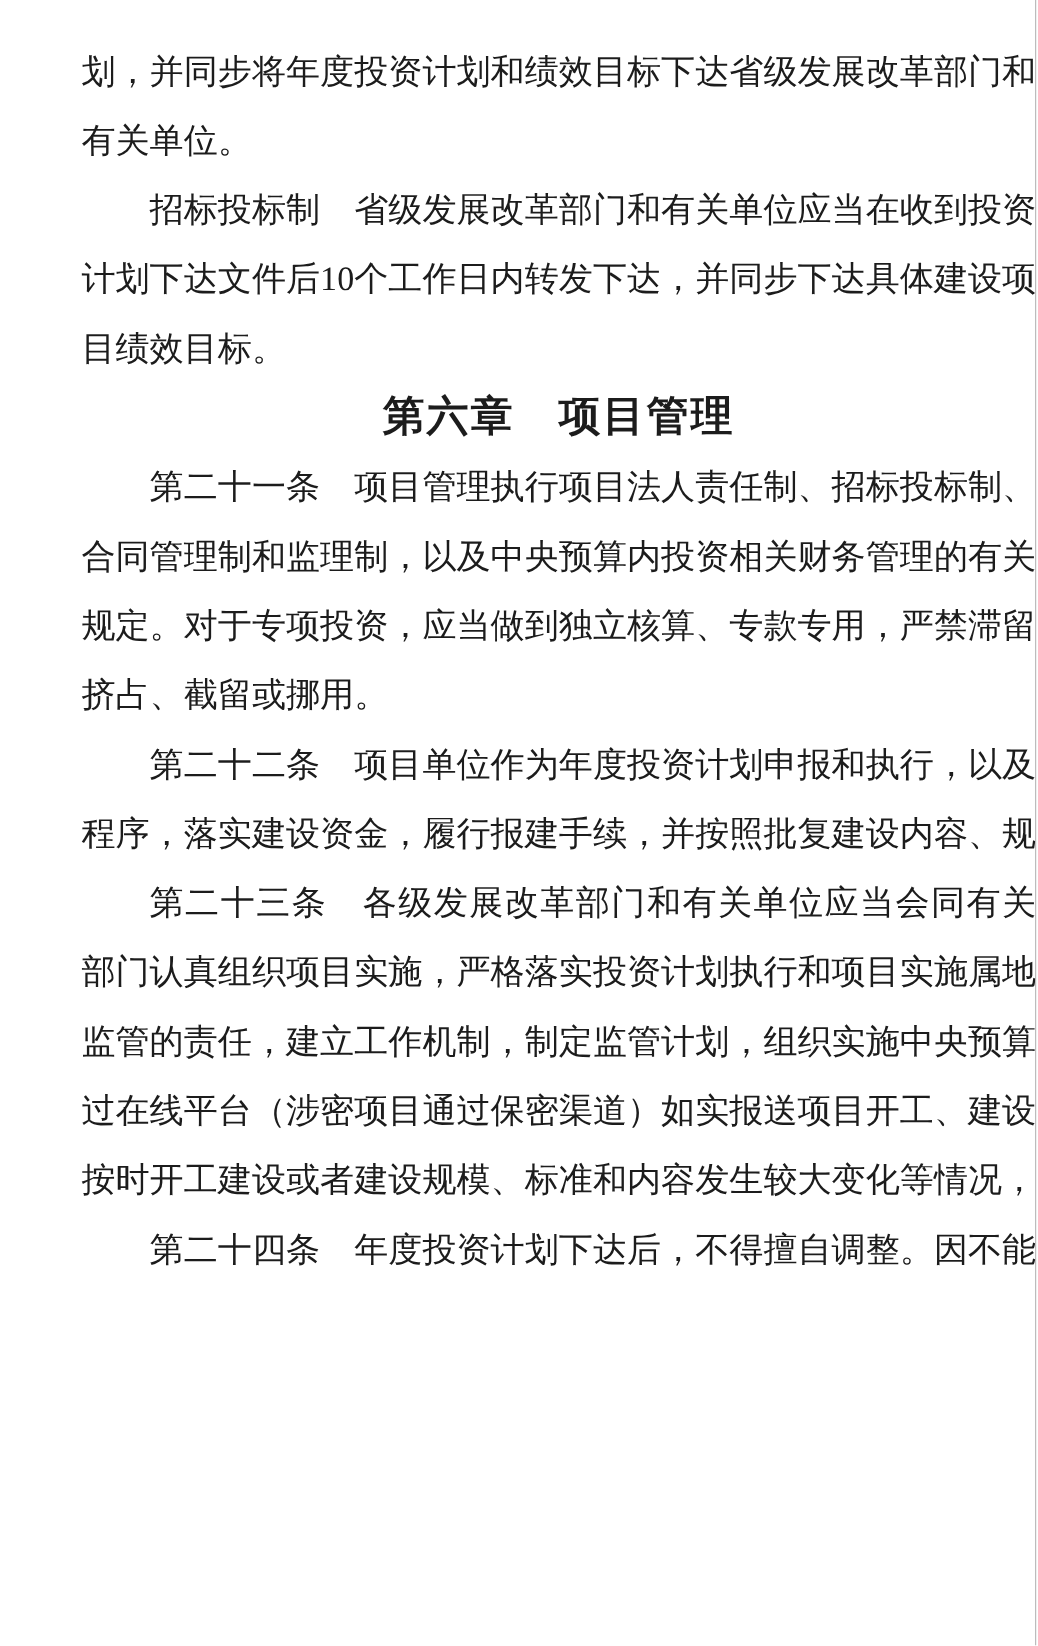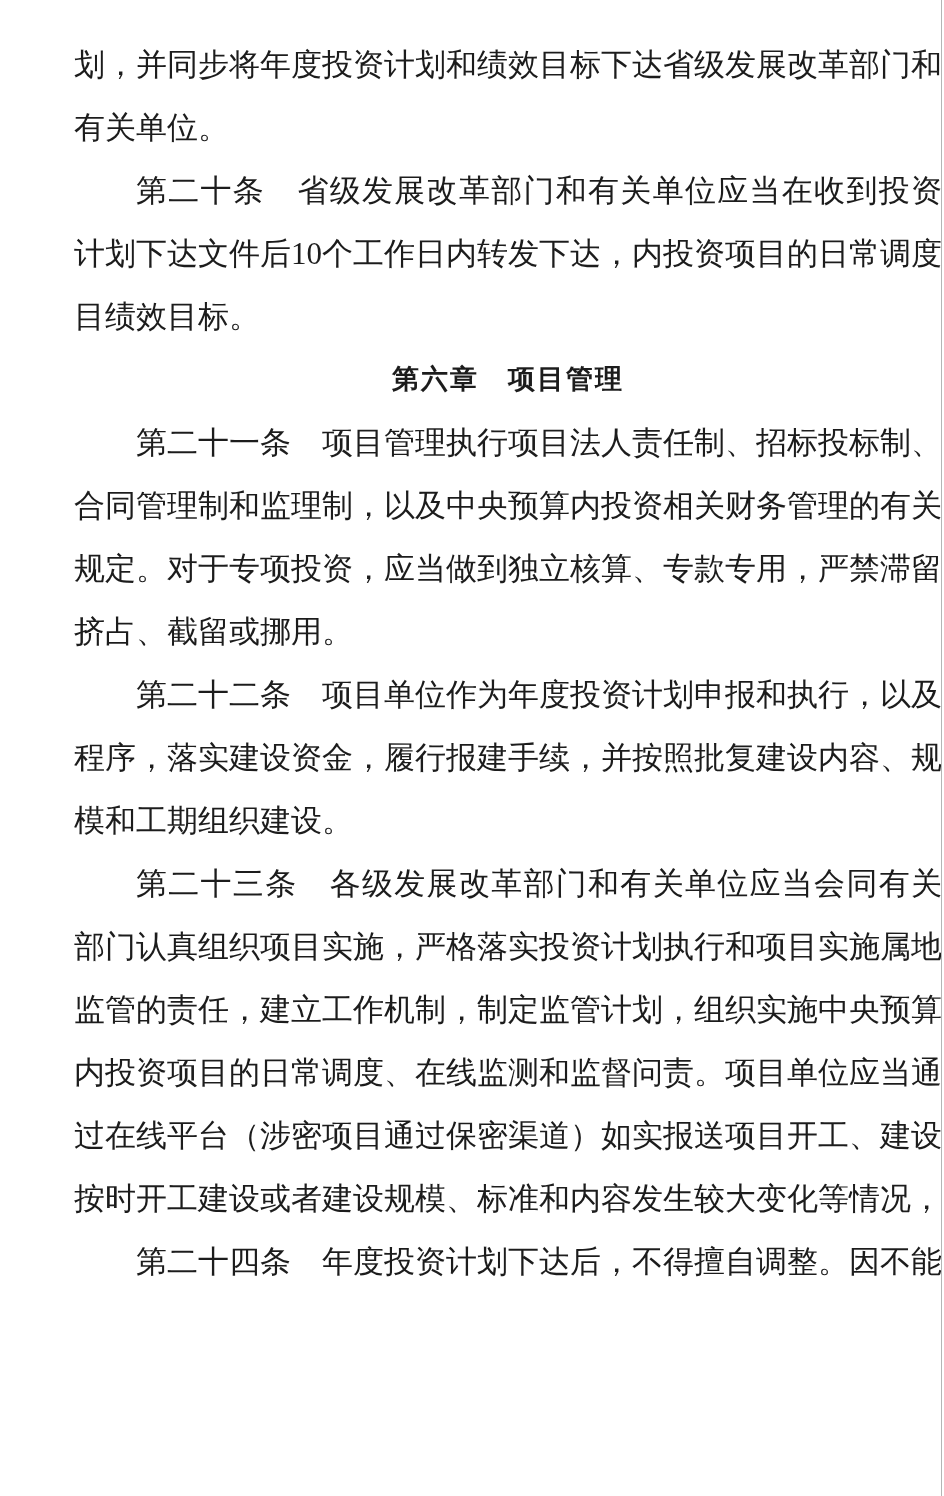--- a/index.html
+++ b/index.html
@@ -35,21 +35,21 @@
   .line.indent {
     text-indent: 2em;
   }
   .line.short {
     text-align: center;
     text-align-last: left;
   }
   .heading {
     height: 63px;
     margin: 0;
-    font-size: 27px;
+    font-size: 38px;
     font-weight: 700;
     line-height: 63px;
     text-align: center;
     text-align-last: center;
     letter-spacing: 2px;
   }
   .edge-line {
     position: absolute;
     top: 0;
     right: 2px;
@@ -57,35 +57,33 @@
     height: 1496px;
     background: #b5b5b5;
   }
 </style>
 </head>
 <body>
 
 <main class="page">
   <div class="line">划，并同步将年度投资计划和绩效目标下达省级发展改革部门和</div>
   <div class="line short">有关单位。</div>
-  <div class="line indent">第二十条　省级发展改革部门和有关单位应当在收到投资</div>
-  <div class="line">计划下达文件后10个工作日内转发下达，内投资项目的日常调度</div>
+  <div class="line indent">招标投标制　省级发展改革部门和有关单位应当在收到投资</div>
+  <div class="line">计划下达文件后10个工作日内转发下达，并同步下达具体建设项</div>
   <div class="line short">目绩效目标。</div>
 
   <h2 class="heading">第六章　项目管理</h2>
 
   <div class="line indent">第二十一条　项目管理执行项目法人责任制、招标投标制、</div>
   <div class="line">合同管理制和监理制，以及中央预算内投资相关财务管理的有关</div>
   <div class="line">规定。对于专项投资，应当做到独立核算、专款专用，严禁滞留、</div>
   <div class="line short">挤占、截留或挪用。</div>
   <div class="line indent">第二十二条　项目单位作为年度投资计划申报和执行，以及</div>
   <div class="line">程序，落实建设资金，履行报建手续，并按照批复建设内容、规</div>
-  <div class="line short">模和工期组织建设。</div>
   <div class="line indent">第二十三条　各级发展改革部门和有关单位应当会同有关</div>
   <div class="line">部门认真组织项目实施，严格落实投资计划执行和项目实施属地</div>
   <div class="line">监管的责任，建立工作机制，制定监管计划，组织实施中央预算</div>
-  <div class="line">内投资项目的日常调度、在线监测和监督问责。项目单位应当通</div>
   <div class="line">过在线平台（涉密项目通过保密渠道）如实报送项目开工、建设</div>
   <div class="line">按时开工建设或者建设规模、标准和内容发生较大变化等情况，</div>
   <div class="line indent">第二十四条　年度投资计划下达后，不得擅自调整。因不能</div>
 </main>
 
 <div class="edge-line"></div>
 
 </body></html>

